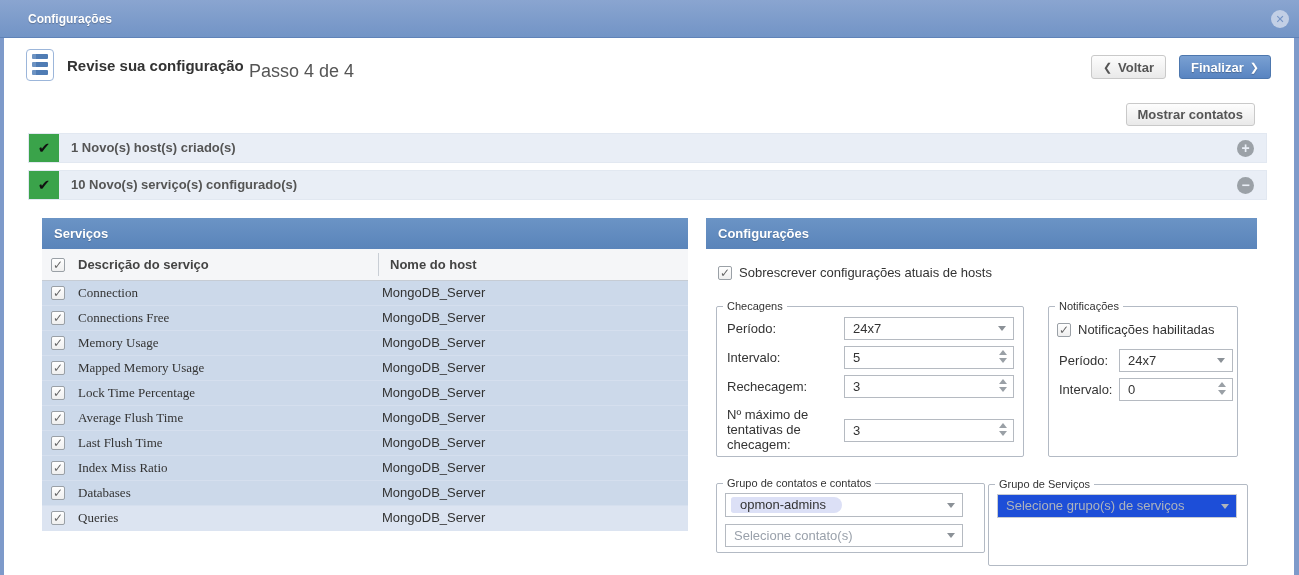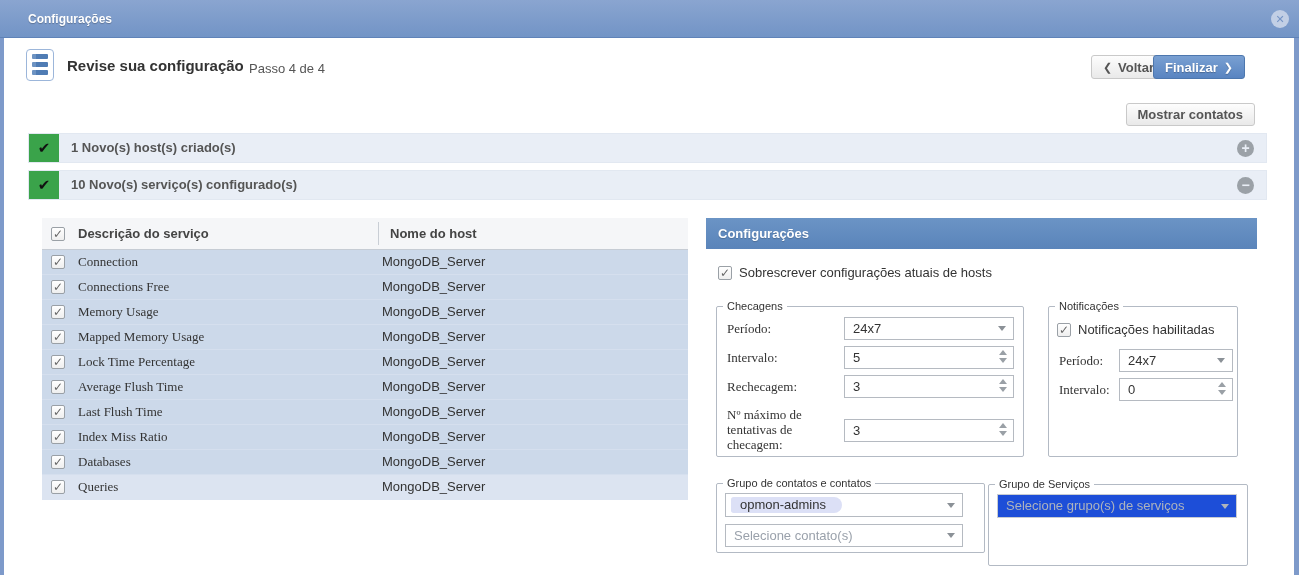--- a/index.html
+++ b/index.html
@@ -17,30 +17,30 @@
     text-align:center; cursor:pointer; }
   .borderL { position:absolute; left:0; top:38px; bottom:0; width:4px; background:#7e9aca; }
   .borderR { position:absolute; right:0; top:38px; bottom:0; width:5px; background:#7e9aca; }
 
   
   .appicon { position:absolute; left:26px; top:49px; width:28px; height:32px;
     background:#fff; border:1px solid #9cb6da; border-radius:4px; padding:4px 5px; }
   .appicon i { display:block; height:5px; margin-bottom:3px; background:#4f7cb4; border-radius:1px;
     background:linear-gradient(90deg,#6d93c2 0 4px,#4f7cb4 4px); }
   .htitle { position:absolute; left:67px; top:57px; font-size:15px; font-weight:bold; color:#333; }
-  .hstep  { position:absolute; left:249px; top:61px; font-size:13px; color:#555; }
+  .hstep  { position:absolute; left:249px; top:61px; font-size:18px; color:#555; }
 
   .btn { position:absolute; height:24px; border-radius:3px; font-family:inherit; font-size:13px;
     font-weight:bold; cursor:pointer; display:flex; align-items:center; gap:6px; padding:0 11px; }
   .btn.gray { background:linear-gradient(#fdfdfd,#e9e9e9); border:1px solid #c9c9c9; color:#555; }
   .btn.blue { background:linear-gradient(#79a0d2,#5884c1); border:1px solid #4d77ae; color:#fff;
     text-shadow:0 1px 1px rgba(0,0,0,.25); }
   .btn .chev { font-size:11px; font-weight:bold; }
   .btn-voltar { right:133px; top:55px; }
-  .btn-fin { right:54px; top:55px; }
+  .btn-fin { right:28px; top:55px; }
   .btn-details { right:44px; top:103px; height:23px; }
 
   
   .acc { position:absolute; left:28px; width:1239px; height:30px; background:#e9eef6;
     border:1px solid #e2e8f1; }
   .acc-1 { top:133px; } .acc-2 { top:170px; }
   .gcheck { position:absolute; left:0; top:0; width:30px; height:28px; background:#3aa34a;
     color:#111; font-size:15px; font-weight:bold; text-align:center; line-height:28px; }
   .acclabel { position:absolute; left:42px; top:0; line-height:28px; font-weight:bold; color:#555; }
   .pm { position:absolute; right:12px; top:6px; width:17px; height:17px; border-radius:50%;
@@ -73,21 +73,21 @@
   .overwrite { position:absolute; left:12px; top:47px; display:flex; align-items:center; gap:7px; }
   .overwrite .lbl { color:#333; }
 
   fieldset { position:absolute; border:1px solid #b3bac4; border-radius:2px; background:#fff; }
   legend { margin-left:6px; padding:0 4px; font-size:11px; color:#333; }
   .fs-checks   { left:10px;  top:82px;  width:308px; height:157px; }
   .fs-notif    { left:342px; top:82px;  width:190px; height:157px; }
   .fs-contacts { left:10px;  top:259px; width:269px; height:76px; }
   .fs-groups   { left:282px; top:260px; width:260px; height:88px; }
 
-  .flabel { position:absolute; font-size:13px; color:#333;font-family:Liberation Serif, serif; }
+  .flabel { position:absolute; font-size:13px; color:#333; }
   .select { position:absolute; height:23px; border:1px solid #b5bac1; background:#fff; cursor:pointer; }
   .select .selval { position:absolute; left:8px; top:0; line-height:21px; color:#333; white-space:nowrap; }
   .select .selval.ph { color:#9aa1ab; }
   .select .arr { position:absolute; right:7px; top:8px; width:0; height:0;
     border-left:4px solid transparent; border-right:4px solid transparent; border-top:5px solid #8b9197; }
   .select.disabled { border-color:#c8ccd2; background:#1d4ed8; }
   .select.disabled .selval { color:#adb3bd; }
   .select.disabled .arr { border-top-color:#b0b5bb; }
 
   .numwrap { position:absolute; height:23px; }
@@ -141,20 +141,21 @@
     <span class="acclabel">1 Novo(s) host(s) criado(s)</span>
     <div class="pm">+</div>
   </div>
   <div class="acc acc-2">
     <div class="gcheck">✔</div>
     <span class="acclabel">10 Novo(s) serviço(s) configurado(s)</span>
     <div class="pm">−</div>
   </div>
 
   <div class="panel-services">
+    <div class="phead">Serviços</div>
     <div class="thead">
       <span class="cb">✓</span>
       <span class="c1">Descrição do serviço</span>
       <span class="colsep"></span>
       <span class="c2">Nome do host</span>
     </div>
     <div class="tbody">
         <div class="trow">
           <span class="cb">✓</span>
           <span class="svc">Connection</span>

